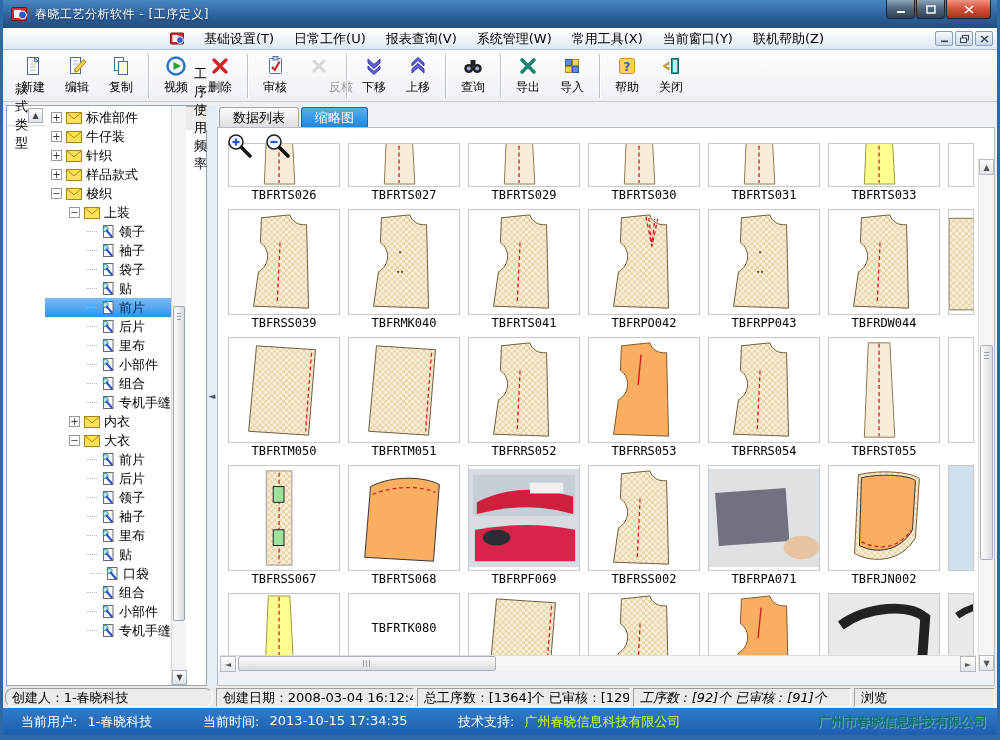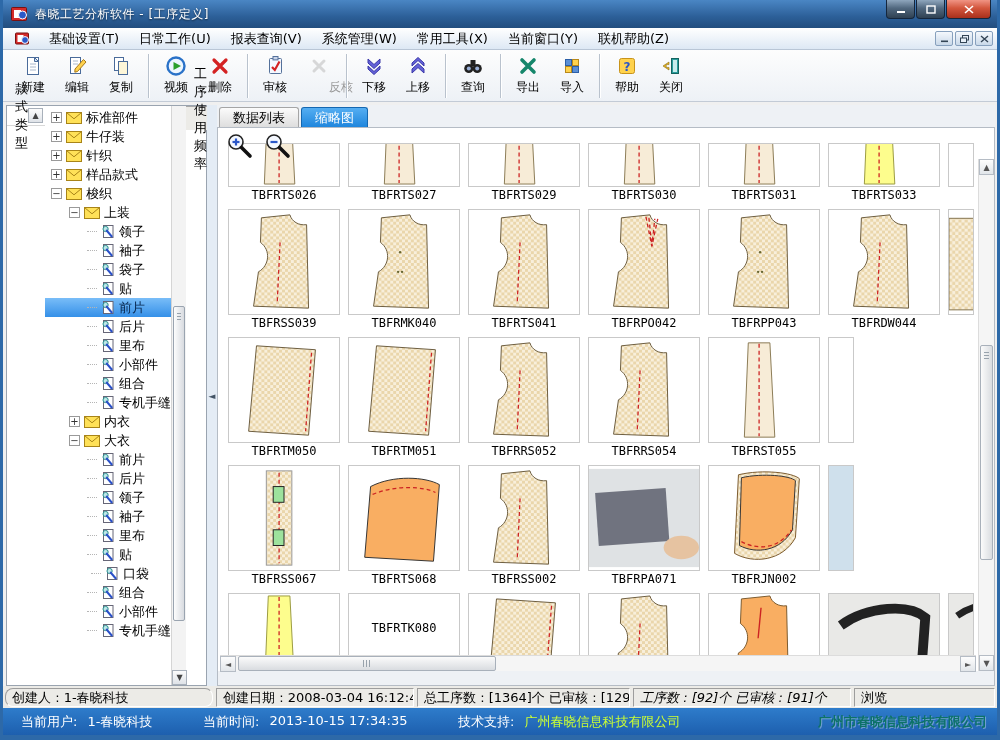--- a/index.html
+++ b/index.html
@@ -12,21 +12,21 @@
   .titlebar{height:28px;flex:0 0 28px;background:linear-gradient(#4a86c4,#2c5f98 60%,#224d7e);
     display:flex;align-items:center;padding:0 6px;color:#fff;position:relative;}
   .app-icon{width:18px;height:16px;margin:0 6px 0 2px;display:inline-flex;}
   .title-text{font-size:12px;letter-spacing:.5px;text-shadow:0 1px 2px rgba(0,0,0,.6);}
   .winbtns{position:absolute;top:0;right:6px;display:flex;}
   .wbtn{width:29px;height:19px;border:1px solid #15263c;border-top:none;border-radius:0 0 4px 4px;
     background:linear-gradient(#8ea6bd,#51687f 45%,#2f4152);display:flex;align-items:center;justify-content:center;margin-left:1px;}
   .wbtn.close{width:45px;background:linear-gradient(#f09484,#d3563d 45%,#a8301c);}
   
   .menubar{height:22px;flex:0 0 22px;background:linear-gradient(#ffffff,#dde8f4);
-    border-bottom:1px solid #b9c6d6;display:flex;align-items:center;padding:0 8px;position:relative;}
+    border-bottom:1px solid #b9c6d6;display:flex;align-items:center;padding:0 8px;position:relative;justify-content:center;}
   .menu-logo{width:16px;height:14px;margin:0 8px 0 4px;display:inline-flex;}
   #menus{display:flex;height:100%;align-items:center;}
   .menu-item{padding:0 10px;height:100%;display:flex;align-items:center;font-size:13px;cursor:default;}
   .mdibtns{position:absolute;right:4px;top:3px;display:flex;}
   .mdibtn{width:18px;height:15px;border:1px solid #87a0bd;background:linear-gradient(#f4f8fc,#c9d8e9);
     margin-left:2px;display:flex;align-items:center;justify-content:center;border-radius:2px;}
   
   .toolbar{height:52px;flex:0 0 52px;background:linear-gradient(#fdfdfd,#edf1f6);
     border-bottom:1px solid #c3cbd6;display:flex;align-items:center;padding:2px 4px 2px 8px;}
   .tbtn{width:42px;height:46px;display:flex;flex-direction:column;align-items:center;justify-content:center;border-radius:3px;margin:0 1px;}
@@ -765,20 +765,27 @@
               </div>
               <div class="cell">
                 <div class="cellimg" style="height: 106px;"><svg viewBox="0 0 112 100" preserveAspectRatio="xMidYMid meet" width="100%" height="100%">
                     <path d="M33,5 L62,2 C64,9 71,13 79,12 L81,97 L25,95 L30,60 C41,54 43,38 32,30 Z" fill="url(#chk)" stroke="#6b5c3e"></path>
                     <path d="M52,30 L49,93" stroke="#cc2222" stroke-width="1.3" fill="none" stroke-dasharray="4,3"></path>
                   </svg></div>
                 <div class="celllabel">TBFRRS052</div>
               </div>
               <div class="cell">
                 <div class="cellimg" style="height: 106px;"><svg viewBox="0 0 112 100" preserveAspectRatio="xMidYMid meet" width="100%" height="100%">
+                    <path d="M33,5 L62,2 C64,9 71,13 79,12 L81,97 L25,95 L30,60 C41,54 43,38 32,30 Z" fill="#f9ae62" stroke="#7a5a2e"></path>
+                    <path d="M53,14 L50,45" stroke="#cc2222" stroke-width="1.4" fill="none"></path>
+                  </svg></div>
+                <div class="celllabel">TBFRRS053</div>
+              </div>
+              <div class="cell">
+                <div class="cellimg" style="height: 106px;"><svg viewBox="0 0 112 100" preserveAspectRatio="xMidYMid meet" width="100%" height="100%">
                     <path d="M33,5 L62,2 C64,9 71,13 79,12 L81,97 L25,95 L30,60 C41,54 43,38 32,30 Z" fill="url(#chk)" stroke="#6b5c3e"></path>
                     <path d="M52,30 L49,93" stroke="#cc2222" stroke-width="1.3" fill="none" stroke-dasharray="4,3"></path>
                   </svg></div>
                 <div class="celllabel">TBFRRS054</div>
               </div>
               <div class="cell">
                 <div class="cellimg" style="height: 106px;"><svg viewBox="0 0 112 100" preserveAspectRatio="xMidYMid meet" width="100%" height="100%">
                     <path d="M40,2 L62,2 L67,98 L36,98 Z" fill="#f7ecd7" stroke="#8a7a55"></path>
                     <line x1="51" y1="3" x2="51" y2="97" stroke="#cc2222" stroke-width="1.3" fill="none" stroke-dasharray="4,3"></line>
                   </svg></div>
@@ -797,20 +804,31 @@
                     <rect x="45" y="62" width="11" height="16" fill="#9de29d" stroke="#222"></rect>
                   </svg></div>
                 <div class="celllabel">TBFRSS067</div>
               </div>
               <div class="cell">
                 <div class="cellimg" style="height: 106px;"><svg viewBox="0 0 112 100" preserveAspectRatio="xMidYMid meet" width="100%" height="100%">
                     <path d="M22,18 C45,6 78,8 92,16 L86,94 L16,90 Z" fill="#f9ae62" stroke="#333"></path>
                     <path d="M24,26 C48,16 76,18 88,24" stroke="#cc2222" stroke-width="1.3" fill="none" stroke-dasharray="4,3"></path>
                   </svg></div>
                 <div class="celllabel">TBFRTS068</div>
+              </div>
+              <div class="cell">
+                <div class="cellimg" style="height: 106px;"><svg viewBox="0 0 112 100" preserveAspectRatio="xMidYMid meet" width="100%" height="100%">
+                    <rect width="112" height="100" fill="#d9dde2"></rect>
+                    <rect x="4" y="6" width="104" height="42" fill="#c7cdd4"></rect>
+                    <path d="M8,34 Q50,12 106,28 L106,46 Q60,32 8,46 Z" fill="#cf1f3c"></path>
+                    <rect x="62" y="14" width="34" height="11" fill="#f0f0f0"></rect>
+                    <path d="M6,62 Q60,52 108,62 L108,94 L6,94 Z" fill="#d8234a"></path>
+                    <ellipse cx="28" cy="70" rx="14" ry="8" fill="#2c2c34"></ellipse>
+                  </svg></div>
+                <div class="celllabel">TBFRPF069</div>
               </div>
               <div class="cell">
                 <div class="cellimg" style="height: 106px;"><svg viewBox="0 0 112 100" preserveAspectRatio="xMidYMid meet" width="100%" height="100%">
                     <path d="M33,5 L62,2 C64,9 71,13 79,12 L81,97 L25,95 L30,60 C41,54 43,38 32,30 Z" fill="url(#chk)" stroke="#6b5c3e"></path>
                     <path d="M52,30 L49,93" stroke="#cc2222" stroke-width="1.3" fill="none" stroke-dasharray="4,3"></path>
                   </svg></div>
                 <div class="celllabel">TBFRSS002</div>
               </div>
               <div class="cell">
                 <div class="cellimg" style="height: 106px;"><svg viewBox="0 0 112 100" preserveAspectRatio="xMidYMid meet" width="100%" height="100%">

